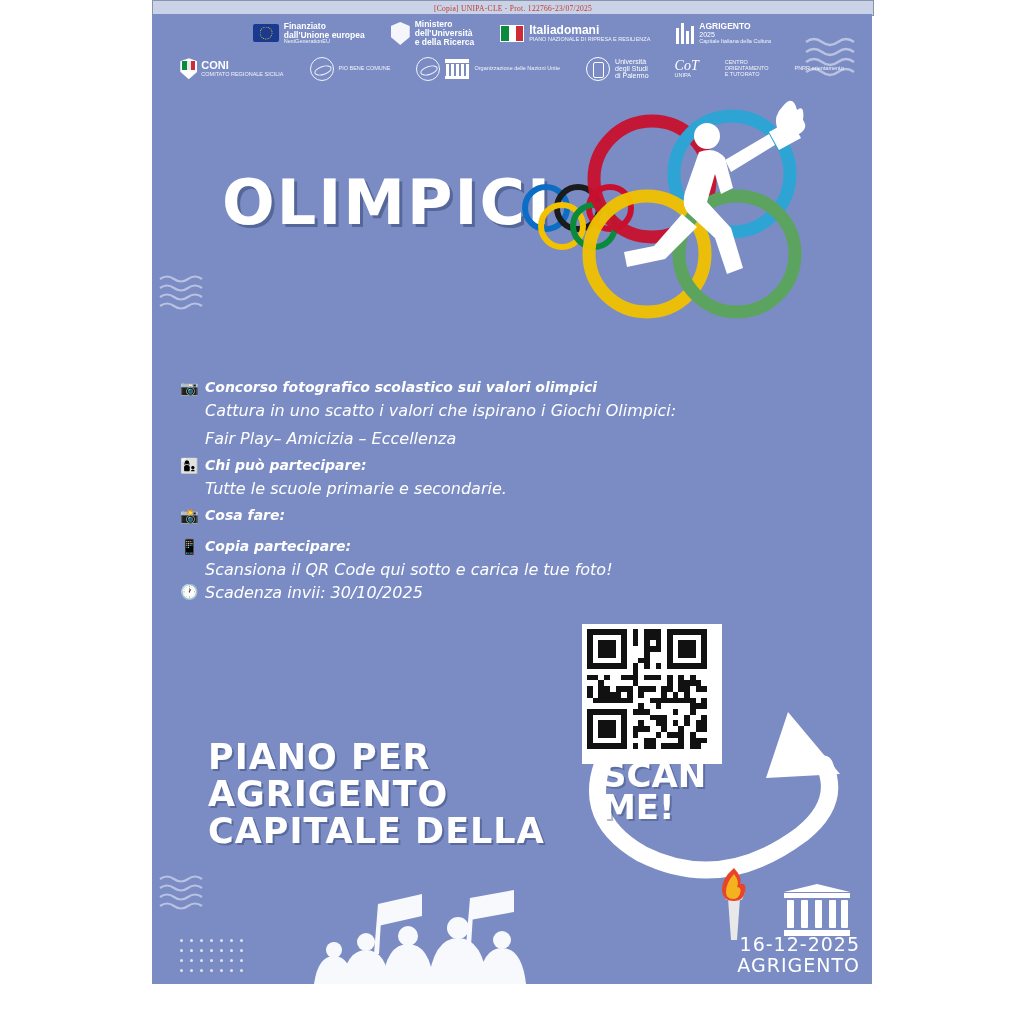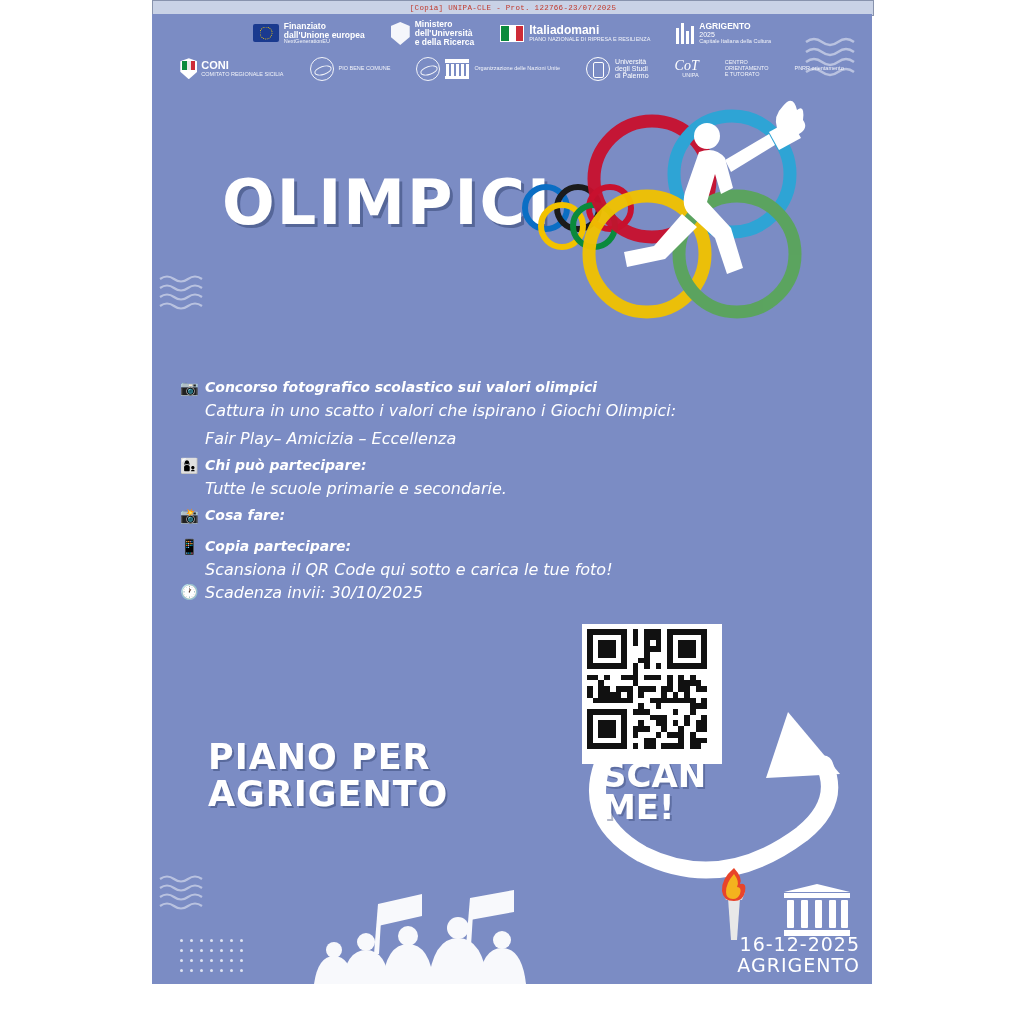--- a/index.html
+++ b/index.html
@@ -3,21 +3,21 @@
 <meta charset="utf-8">
 <style>
   html,body{margin:0;padding:0;background:#ffffff;}
   body{width:1024px;height:1024px;overflow:hidden;font-family:"Liberation Sans",sans-serif;}
 
   .page{position:relative;width:1024px;height:1024px;background:#ffffff;}
 
   
   .stamp-bar{position:absolute;left:152px;top:0;width:720px;height:14px;
     background:#c9d2e6;border:1px solid #8893ad;display:flex;align-items:center;justify-content:center;}
-  .stamp-text{font-size:7.5px;color:#c0392b;letter-spacing:.3px;white-space:nowrap;font-family:Liberation Mono, monospace;}
+  .stamp-text{font-size:7.5px;color:#c0392b;letter-spacing:.3px;white-space:nowrap;font-family:Liberation Serif, serif;}
 
   
   .poster{position:absolute;left:152px;top:14px;width:720px;height:970px;background:#7b8cc4;overflow:hidden;}
 
   
   .squig{position:absolute;opacity:.55;}
   .squig svg{display:block;}
 
   
   .dots{position:absolute;display:grid;gap:7px;}
@@ -273,21 +273,21 @@
         </div>
         <div class="logo">
           <div class="unipa-logo"></div>
           <div class="txt">
             <div class="t2">Università</div>
             <div class="t2">degli Studi</div>
             <div class="t2">di Palermo</div>
           </div>
         </div>
         <div class="logo">
-          <div class="txt" style="text-align:right">
+          <div class="txt" style="text-align:left">
             <div class="colunipa">CoT</div>
             <div class="t3">UNIPA</div>
           </div>
         </div>
         <div class="logo">
           <div class="txt">
             <div class="t3">CENTRO</div>
             <div class="t3">ORIENTAMENTO</div>
             <div class="t3">E TUTORATO</div>
           </div>
@@ -359,20 +359,21 @@
       <div class="b-norm indent">Scansiona il QR Code qui sotto e carica le tue foto!</div>
       <div class="b-row" style="margin-top:4px">
         <span class="emoji">🕐</span>
         <span class="b-norm">Scadenza invii: 30/10/2025</span>
       </div>
     </div>
 
     <div class="bigtitle">
       <div>PIANO PER</div>
       <div>AGRIGENTO</div>
+      <div>CAPITALE DELLA</div>
     </div>
 
     <div class="arrow">
       <svg width="260" height="180" viewBox="0 0 260 180">
         <path d="M30 40 q-40 70 30 110 q80 40 160 -20 q40 -32 22 -70" fill="none" stroke="#ffffff" stroke-width="17" stroke-linecap="round"></path>
         <path d="M206 8 l52 62 -74 4z" fill="#ffffff"></path>
       </svg>
     </div>
 
     <div class="qrbox">

